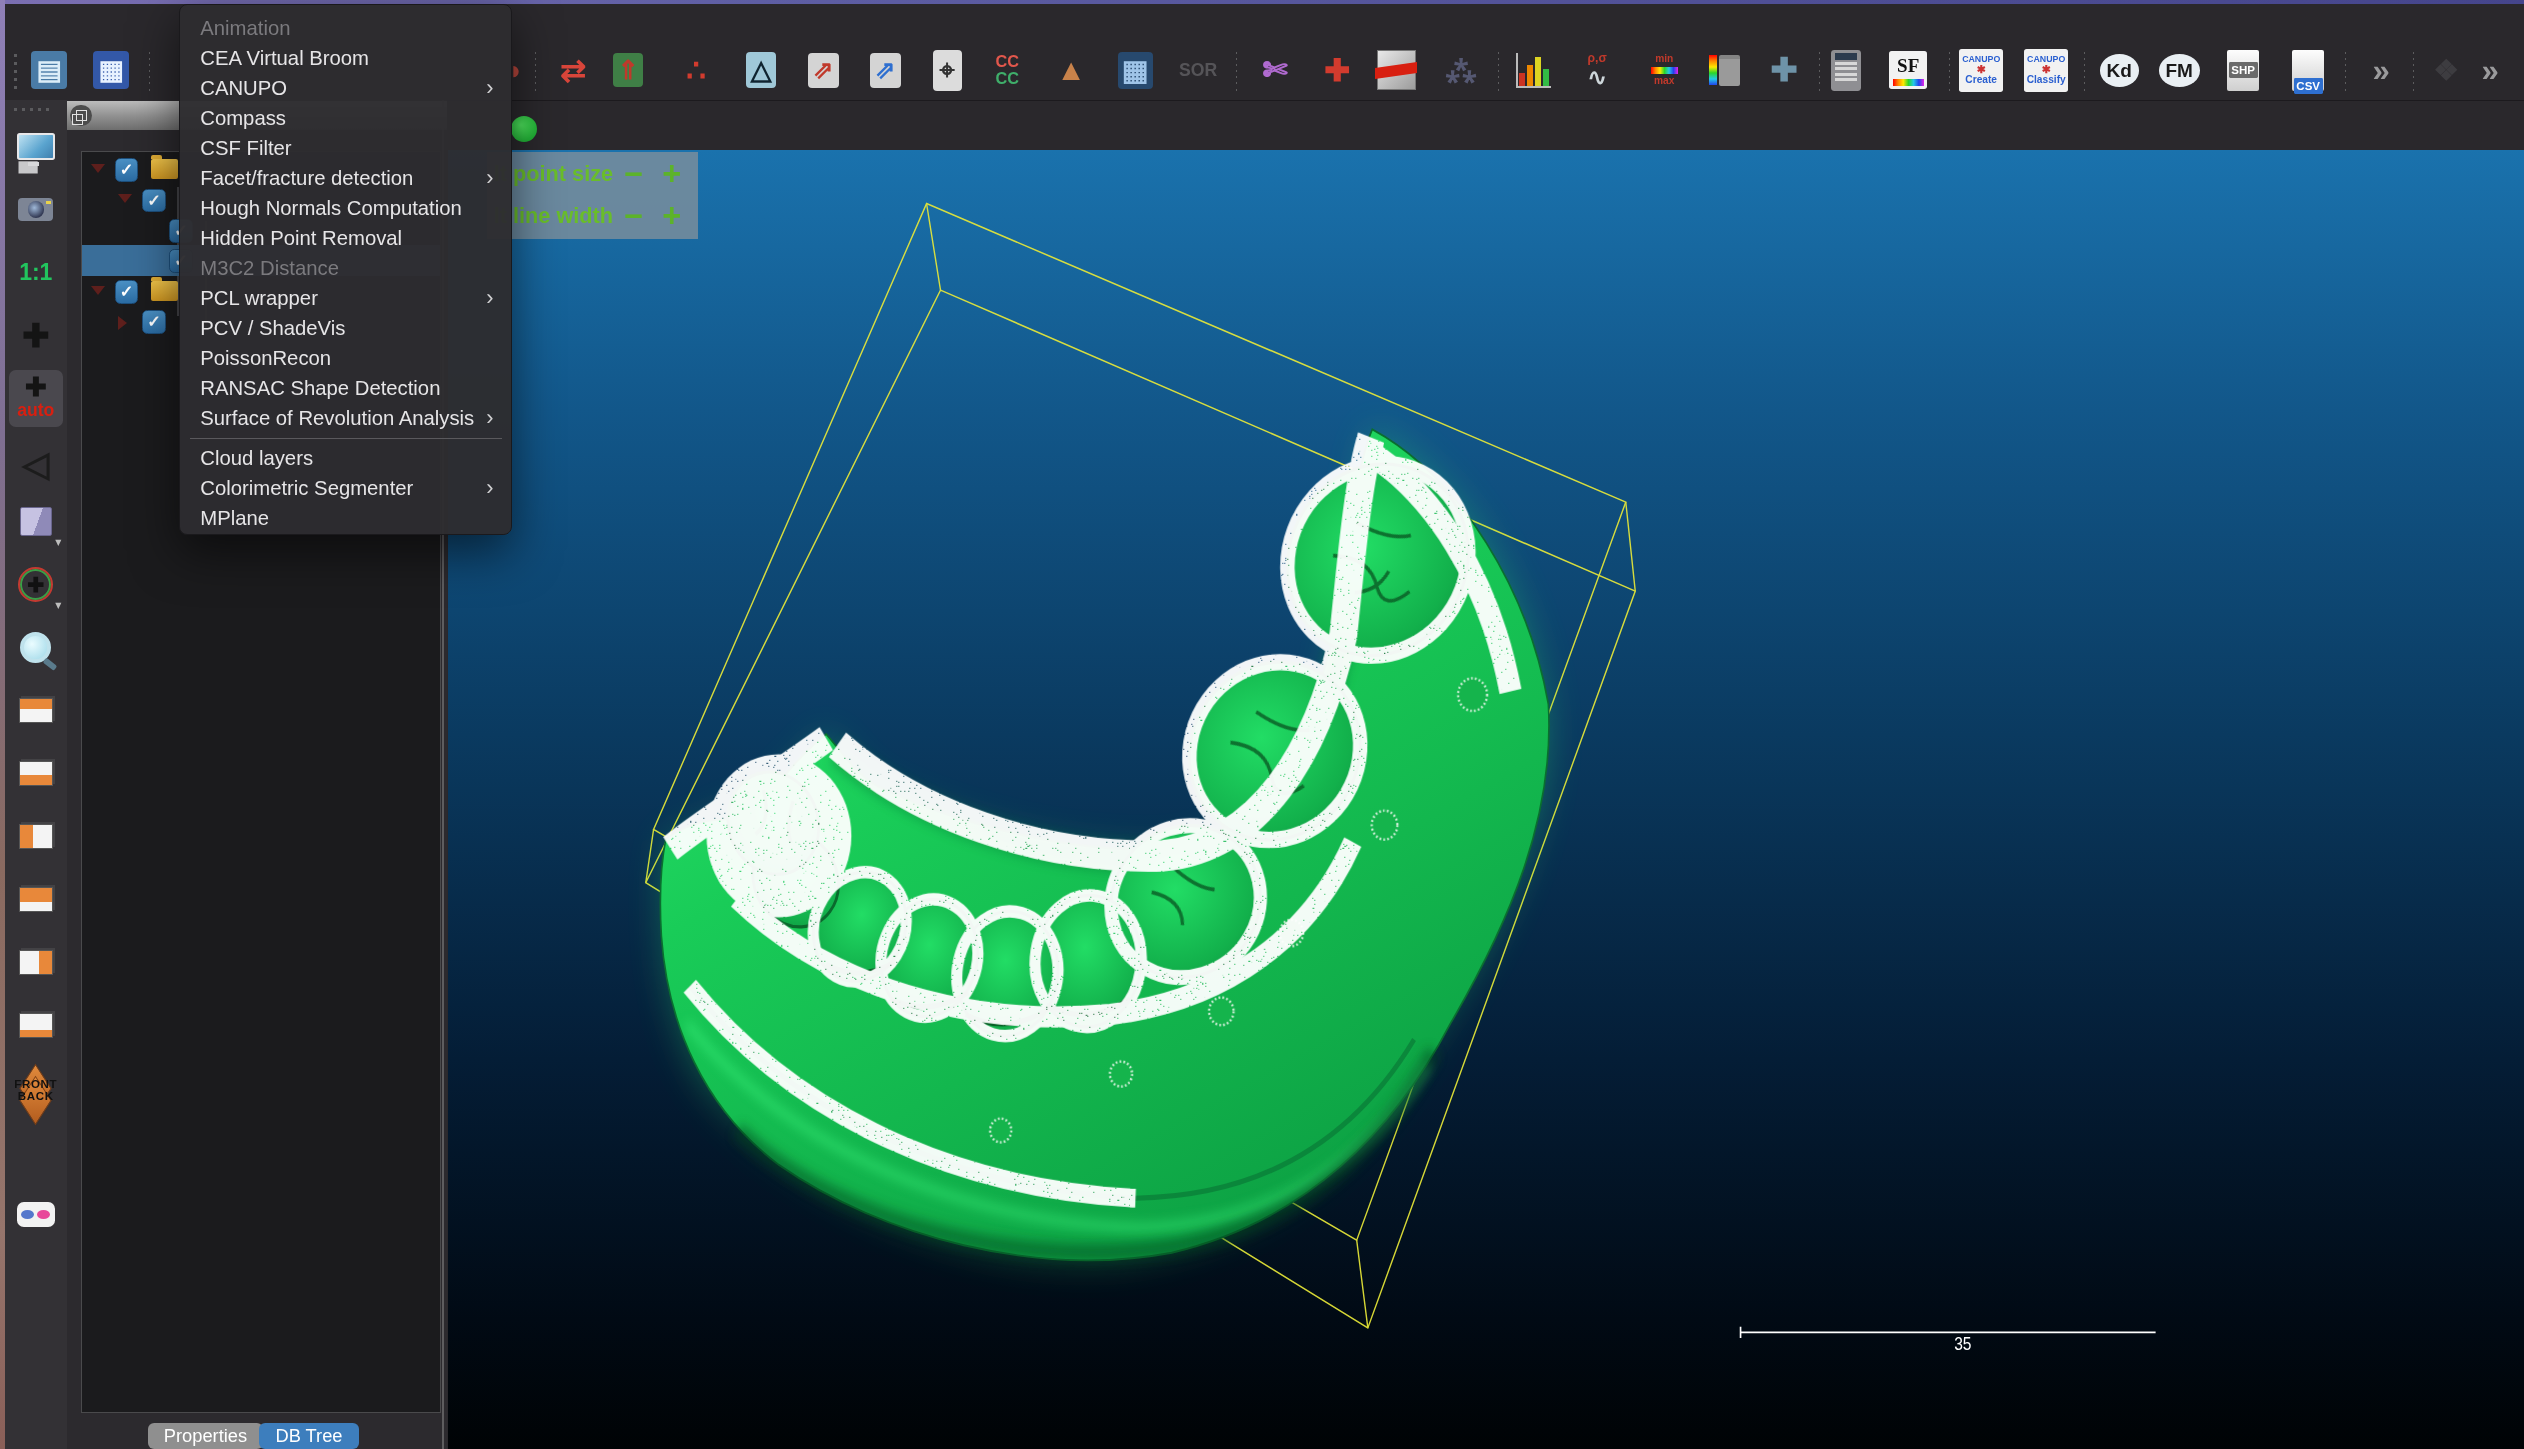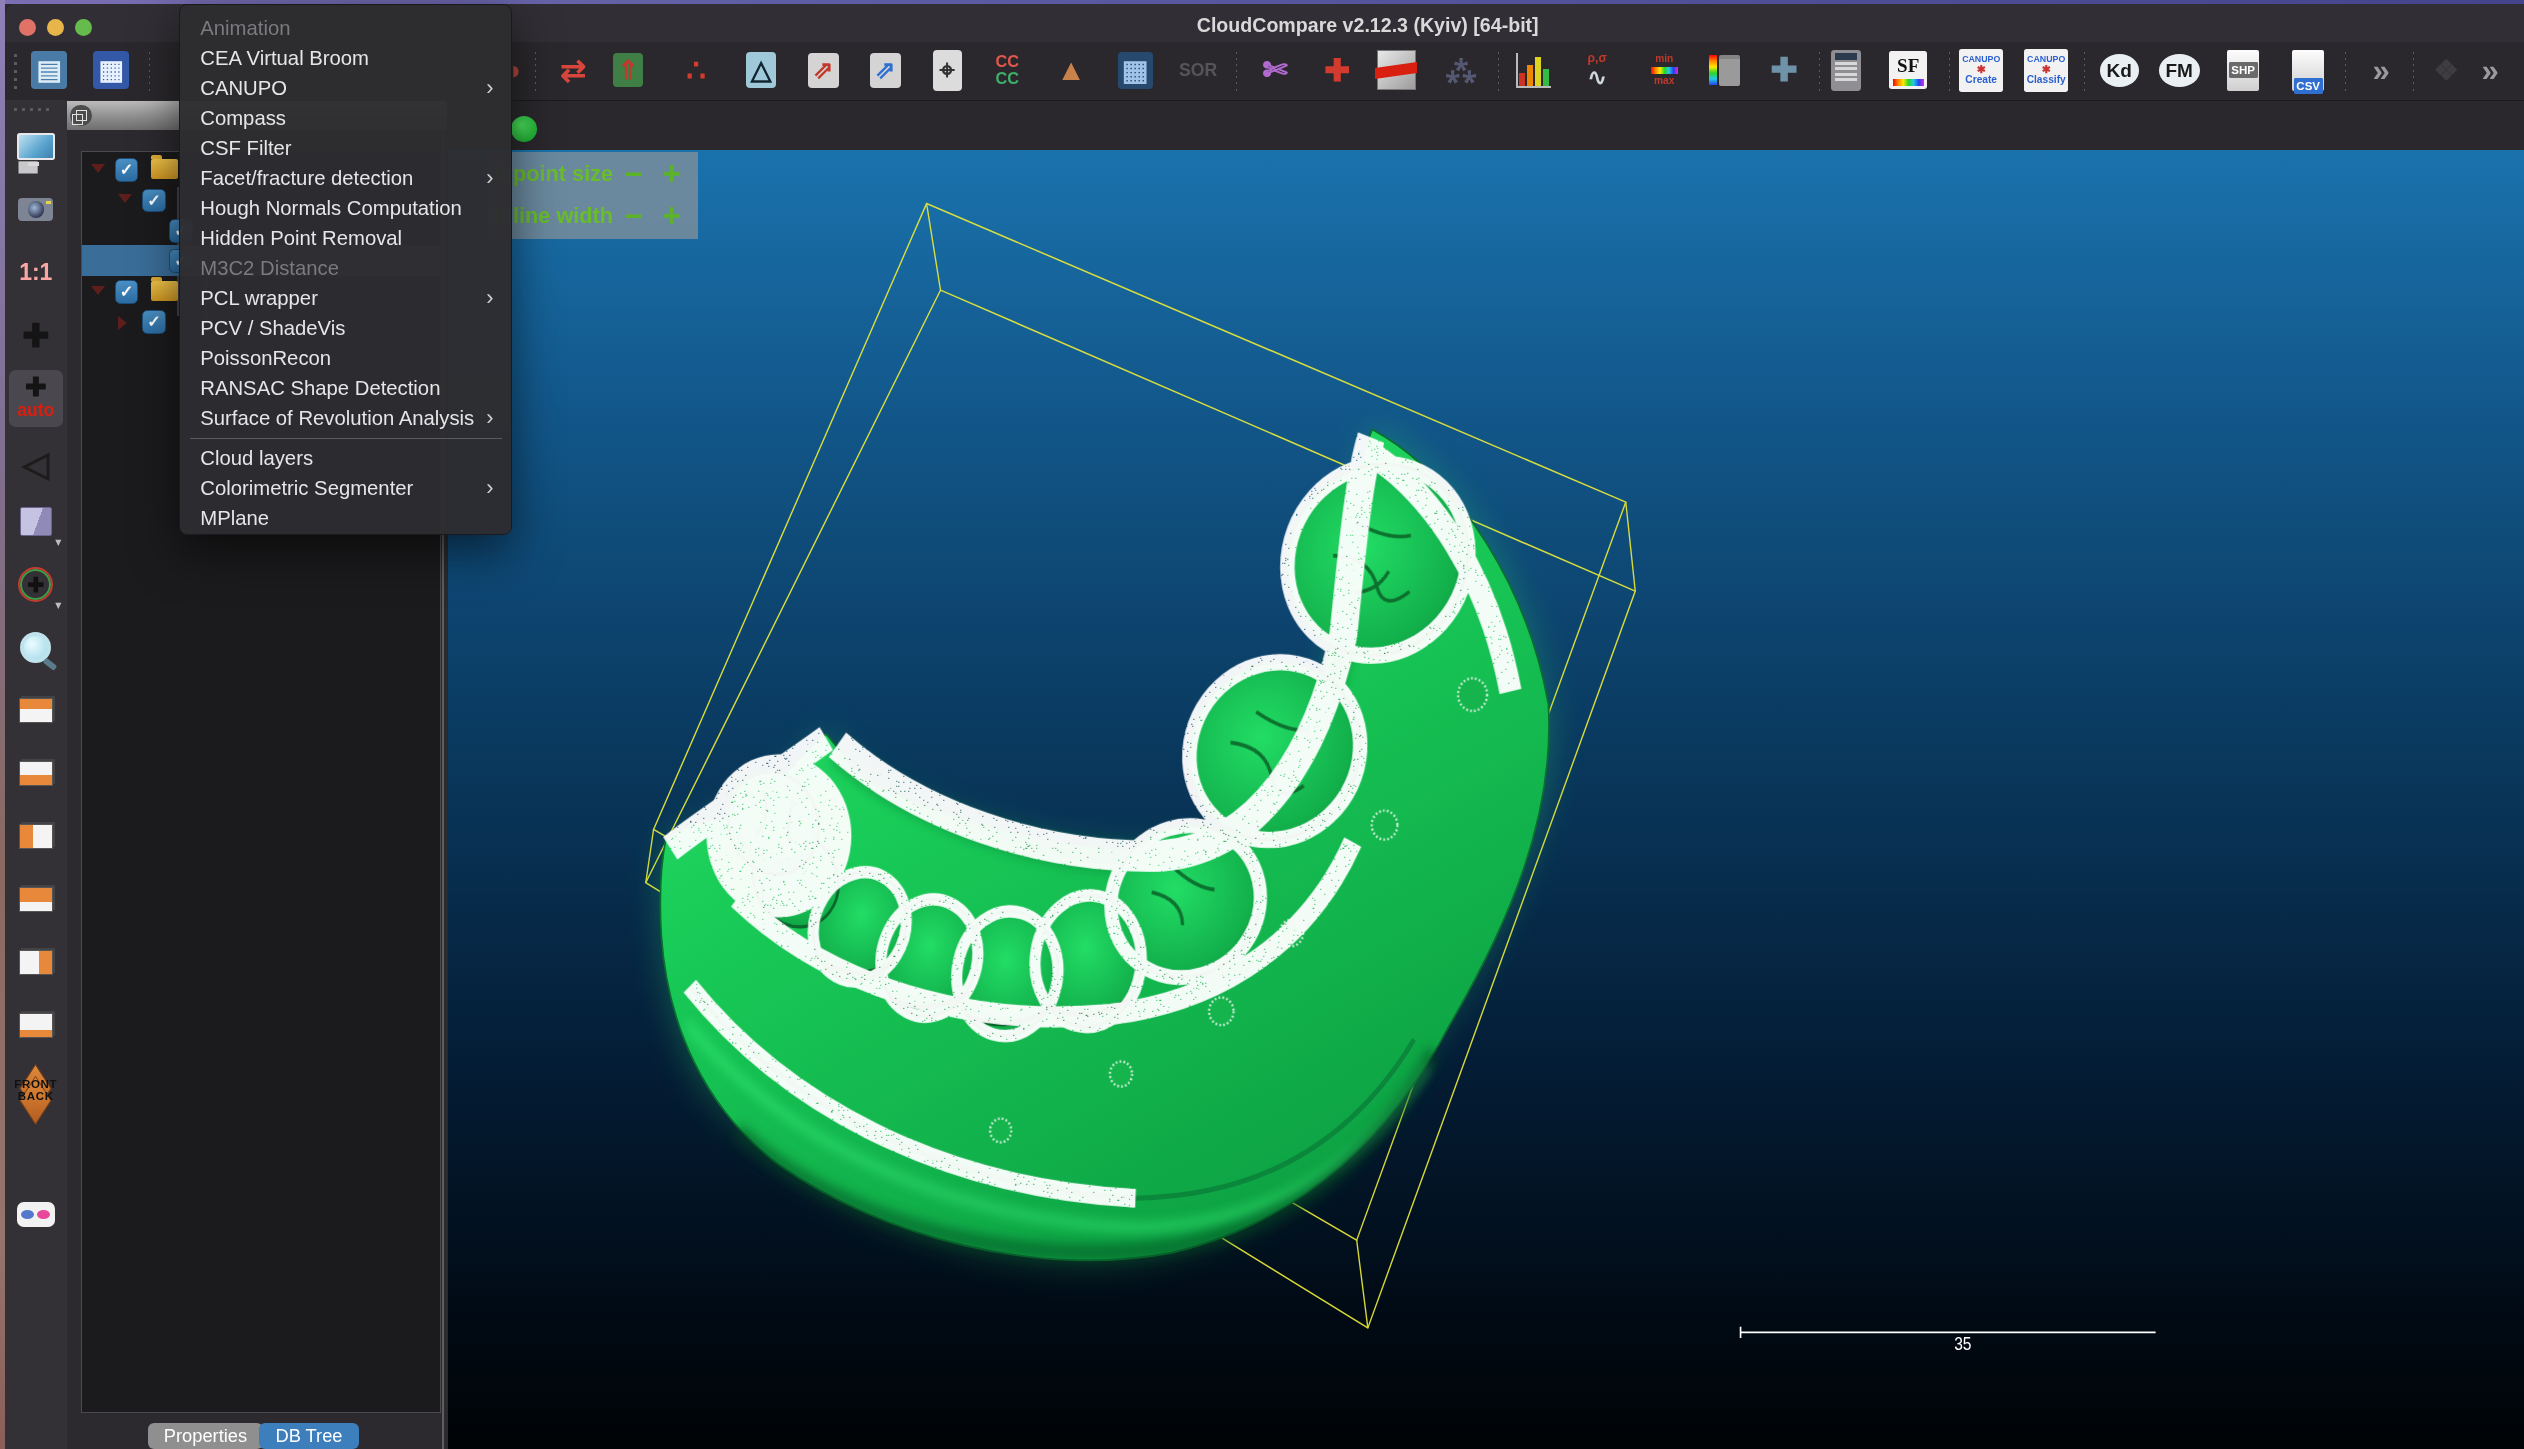--- a/index.html
+++ b/index.html
@@ -144,28 +144,20 @@
   .mi .arrow{color:#d0d0d2;font-size:21.7px;}
   .mi.dis{color:#7b7a7e;}
   .msep{height:0.7px;background:#5a595d;margin:4.7px 9.5px;}
 </style>
 </head>
 <body>
 
 <div id="app">
   <div class="desk-top"></div>
 
-  <div class="titlebar">
-    <div id="lights">
-        <div class="tl" style="left: 14.2px; background: rgb(224, 114, 104);"></div>
-        <div class="tl" style="left: 42px; background: rgb(232, 181, 74);"></div>
-        <div class="tl" style="left: 70px; background: rgb(102, 187, 77);"></div>
-      </div>
-    <div class="title">CloudCompare v2.12.3 (Kyiv) [64-bit]</div>
-  </div>
 
   <div class="toolbar" id="toolbar">
     <div class="tb-handle"></div>
   <div class="tsep" style="left: 144px;"></div>
       <div class="tsep" style="left: 530px;"></div>
       <div class="tsep" style="left: 1231px;"></div>
       <div class="tsep" style="left: 1493px;"></div>
       <div class="tsep" style="left: 1814px;"></div>
       <div class="tsep" style="left: 1944px;"></div>
       <div class="tsep" style="left: 2079px;"></div>
@@ -317,21 +309,21 @@
 
   <div class="sidebar" id="sidebar">
     <div class="sb-handle"></div>
   <div class="sicon" style="top: 17.6px;">
         <div class="mon"></div>
       </div>
       <div class="sicon" style="top: 81px;">
         <div class="cam"></div>
       </div>
       <div class="sicon" style="top: 144px;">
-        <span style="color: #fca5a5; font-size: 23px; font-weight: bold;">1:1</span>
+        <span style="color: #22c55e; font-size: 23px; font-weight: bold;">1:1</span>
       </div>
       <div class="sicon" style="top: 207px;">
         <span style="color: rgb(20, 20, 20); font-size: 32.5px; font-weight: bold;">✚</span>
       </div>
       <div class="sicon hl" style="top: 270px;">
         <span style="color: rgb(20, 20, 20); font-size: 26px; font-weight: bold; line-height: 0.9;">✚</span>
         <span style="color: rgb(216, 31, 16); font-size: 17.6px; font-weight: bold;">auto</span>
       </div>
       <div class="sicon" style="top: 335px;">
         <span style="color: rgb(28, 28, 28); font-size: 35px; font-weight: bold;">◁</span>

